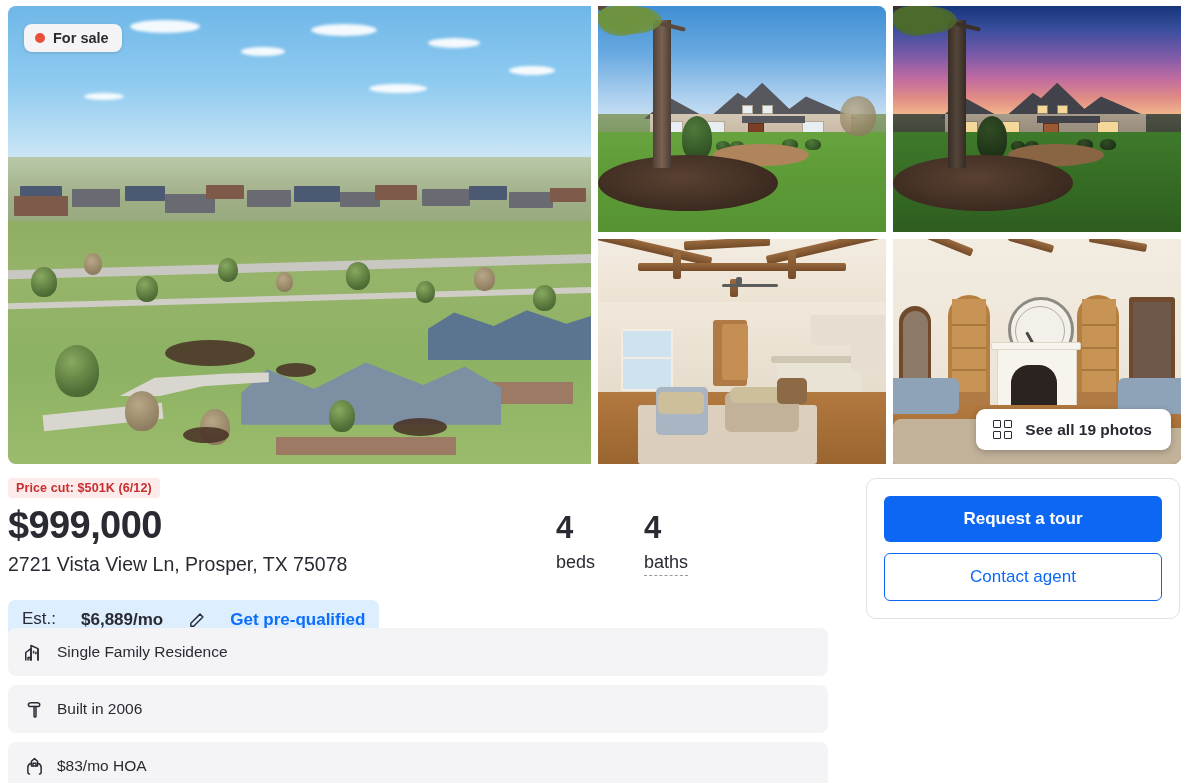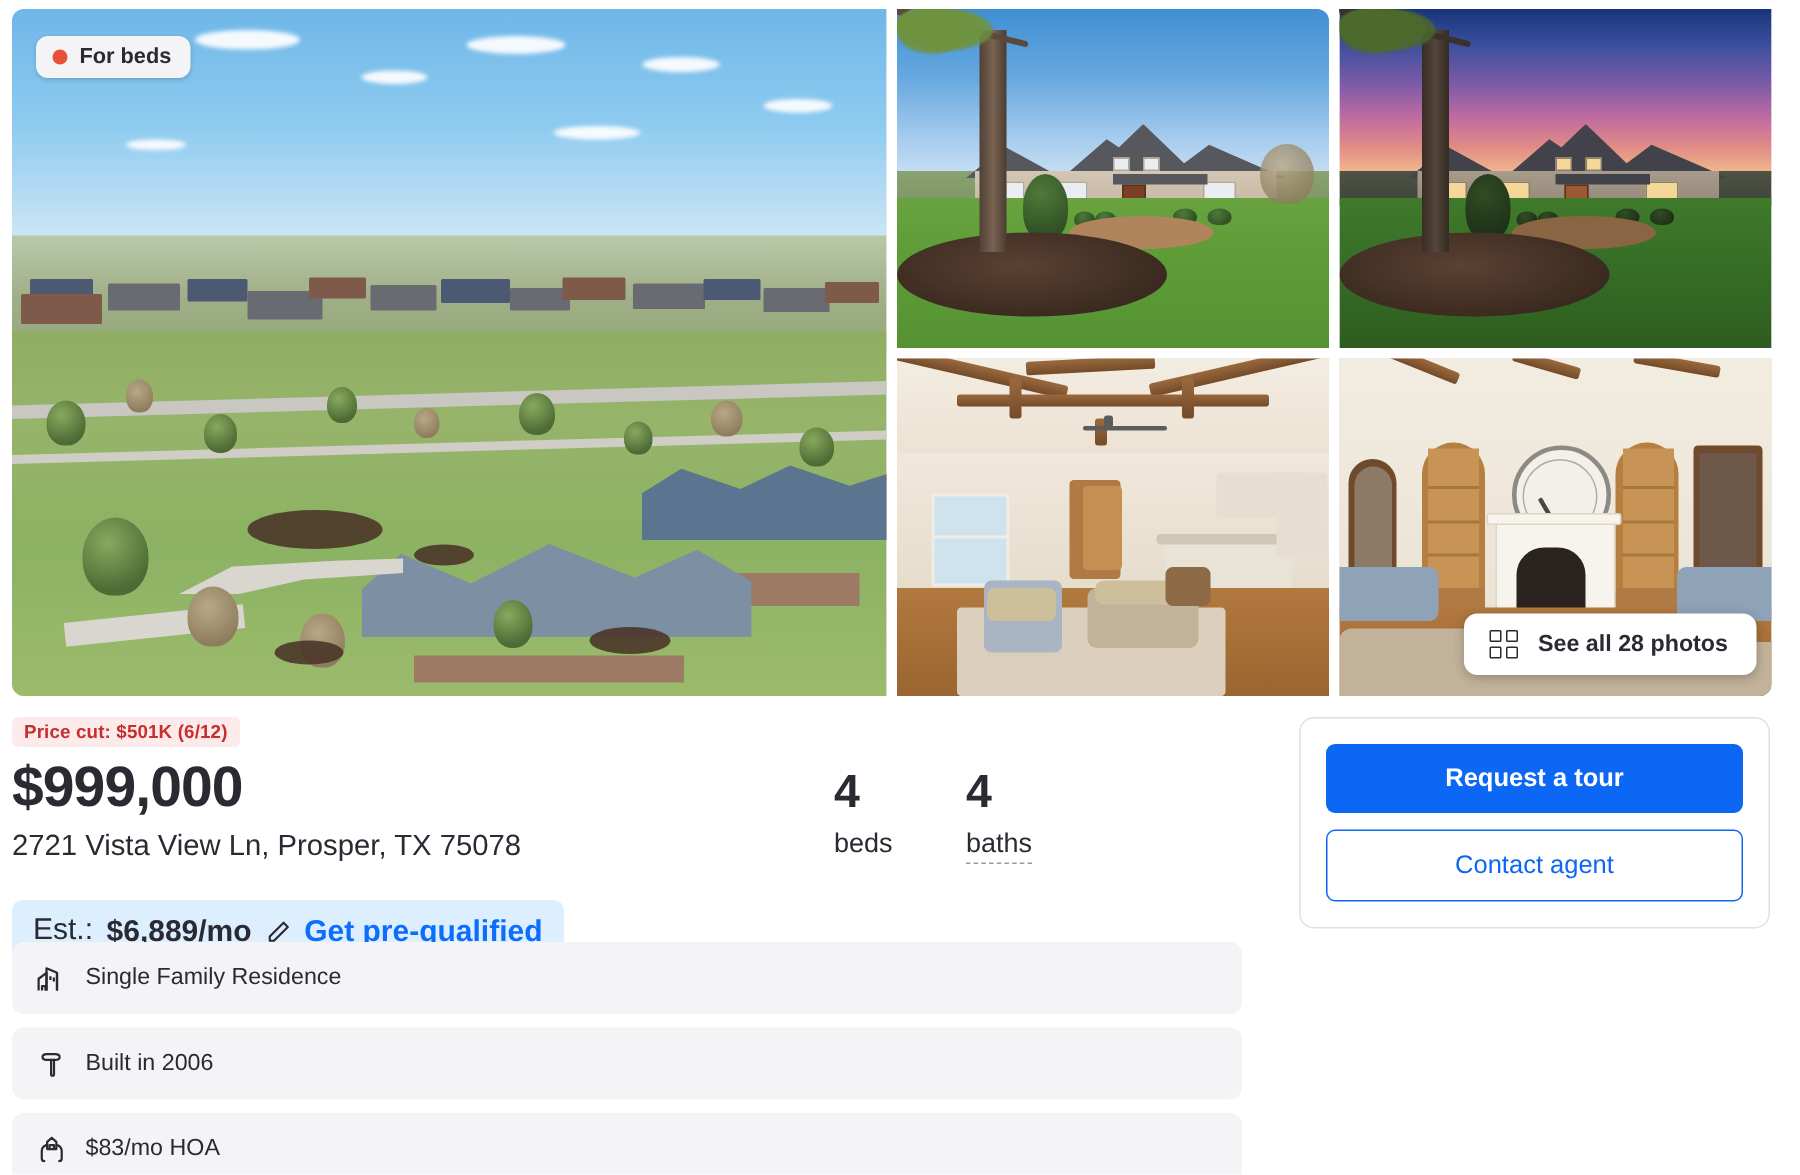--- a/index.html
+++ b/index.html
@@ -153,22 +153,22 @@
   .bbs { display:flex; align-items:flex-start; gap:0; padding-top:7px; }
   .bbs .cell { display:flex; flex-direction:column; }
   .bbs .cell.beds { width:88px; }
   .bbs .cell.baths { width:86px; }
   .bbs .num { font-size:31px; font-weight:bold; line-height:1.05; letter-spacing:-.3px; }
   .bbs .lbl { font-size:18px; color:#2a2a33; margin-top:7px; }
   .lbl.dashed { border-bottom:1px dashed #9a9aa3; display:inline-block;
     width:fit-content; padding-bottom:2px; }
 
   .prequal {
-    margin-top:24px; display:inline-flex; align-items:center; gap:9px;
-    background:#ddeeff; border-radius:7px; padding:9px 14px; font-size:20px;
+    margin-top:24px; display:inline-flex; align-items:center; gap:25px;
+    background:#ddeeff; border-radius:7px; padding:9px 14px; font-size:17px;
   }
   .prequal .est { color:#2a2a33; border-bottom:1px dashed #7f95b0; padding-bottom:1px; }
   .prequal .amt { font-weight:bold; color:#2a2a33;text-align:center; }
   .prequal .link { color:#0d6efd; font-weight:bold; cursor:pointer; }
   .pencil { width:17px; height:17px; display:block; }
 
   
   .facts { position:absolute; left:8px; top:628px; width:820px;
     display:grid; grid-template-columns: 1fr; gap:9px 22px; }
   .fact {
@@ -264,21 +264,21 @@
 
         <div class="tree" style="left:8%;top:74%;width:44px;height:52px;"></div>
         <div class="tree bare" style="left:20%;top:84%;width:34px;height:40px;"></div>
         <div class="tree bare" style="left:33%;top:88%;width:30px;height:36px;"></div>
         <div class="tree" style="left:55%;top:86%;width:26px;height:32px;"></div>
         <div class="mulch" style="left:66%;top:90%;width:54px;height:18px;"></div>
         <div class="mulch" style="left:30%;top:92%;width:46px;height:16px;"></div>
       </div>
       <div class="badge-forsale">
         <span class="dot-red"></span>
-        <span>For beds</span>
+        <span>For sale</span>
       </div>
     </div>
 
     <div class="ph tr">
       <div class="front">
         <div class="fr-sky"></div>
         <div class="fr-bg"></div>
 
         <div class="fr-roof" style="left:16%;top:38%;width:74%;height:12%;
              clip-path: polygon(0 100%,12% 22%,30% 100%,44% 4%,62% 100%,76% 18%,100% 100%);"></div>
@@ -434,21 +434,21 @@
         <div class="sofa" style="left:0%;top:80%;width:62%;height:22%; border-radius:8px;"></div>
         <div class="sofa" style="left:56%;top:84%;width:48%;height:18%; border-radius:8px;"></div>
       </div>
       <div class="btn-allphotos">
         <span class="grid-ico">
           <i></i>
             <i></i>
             <i></i>
             <i></i>
         </span>
-        <span>See all 28 photos</span>
+        <span>See all 19 photos</span>
       </div>
     </div>
   </div>
 
   <div class="details">
     <div class="pricecut">Price cut: $501K (6/12)</div>
 
     <div class="row-price">
       <div class="price-col">
         <div class="price">$999,000</div>

